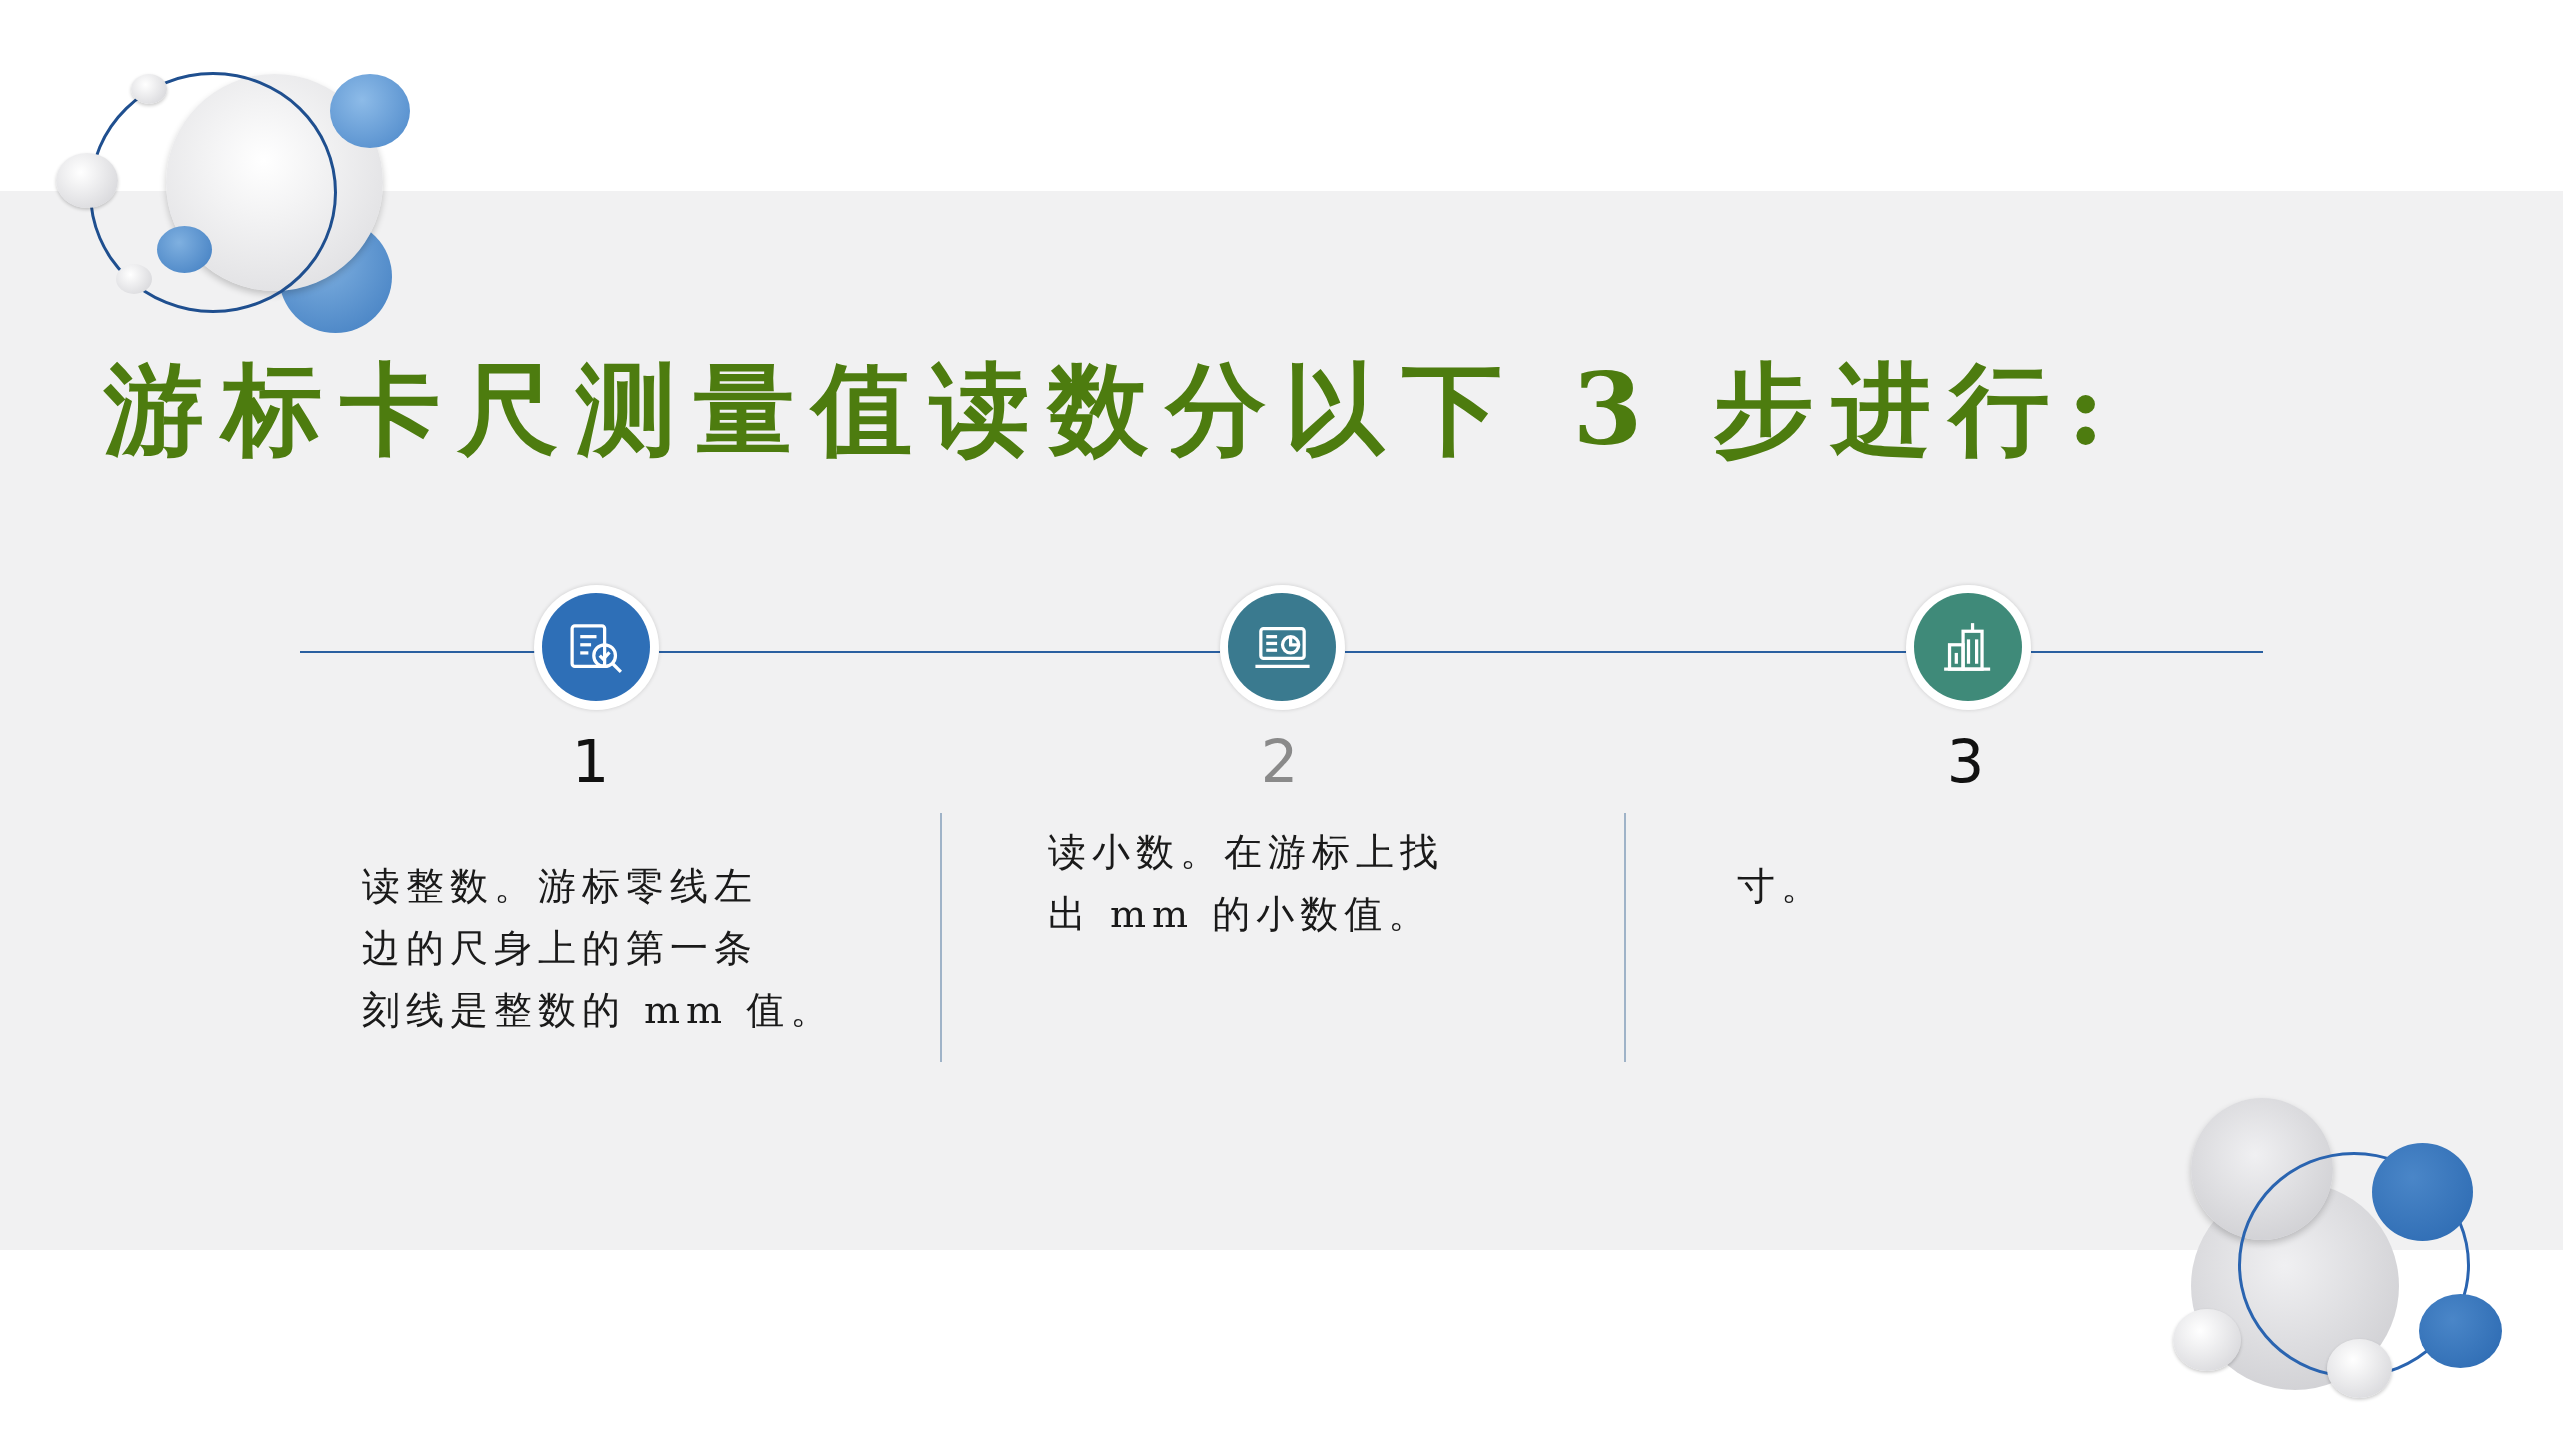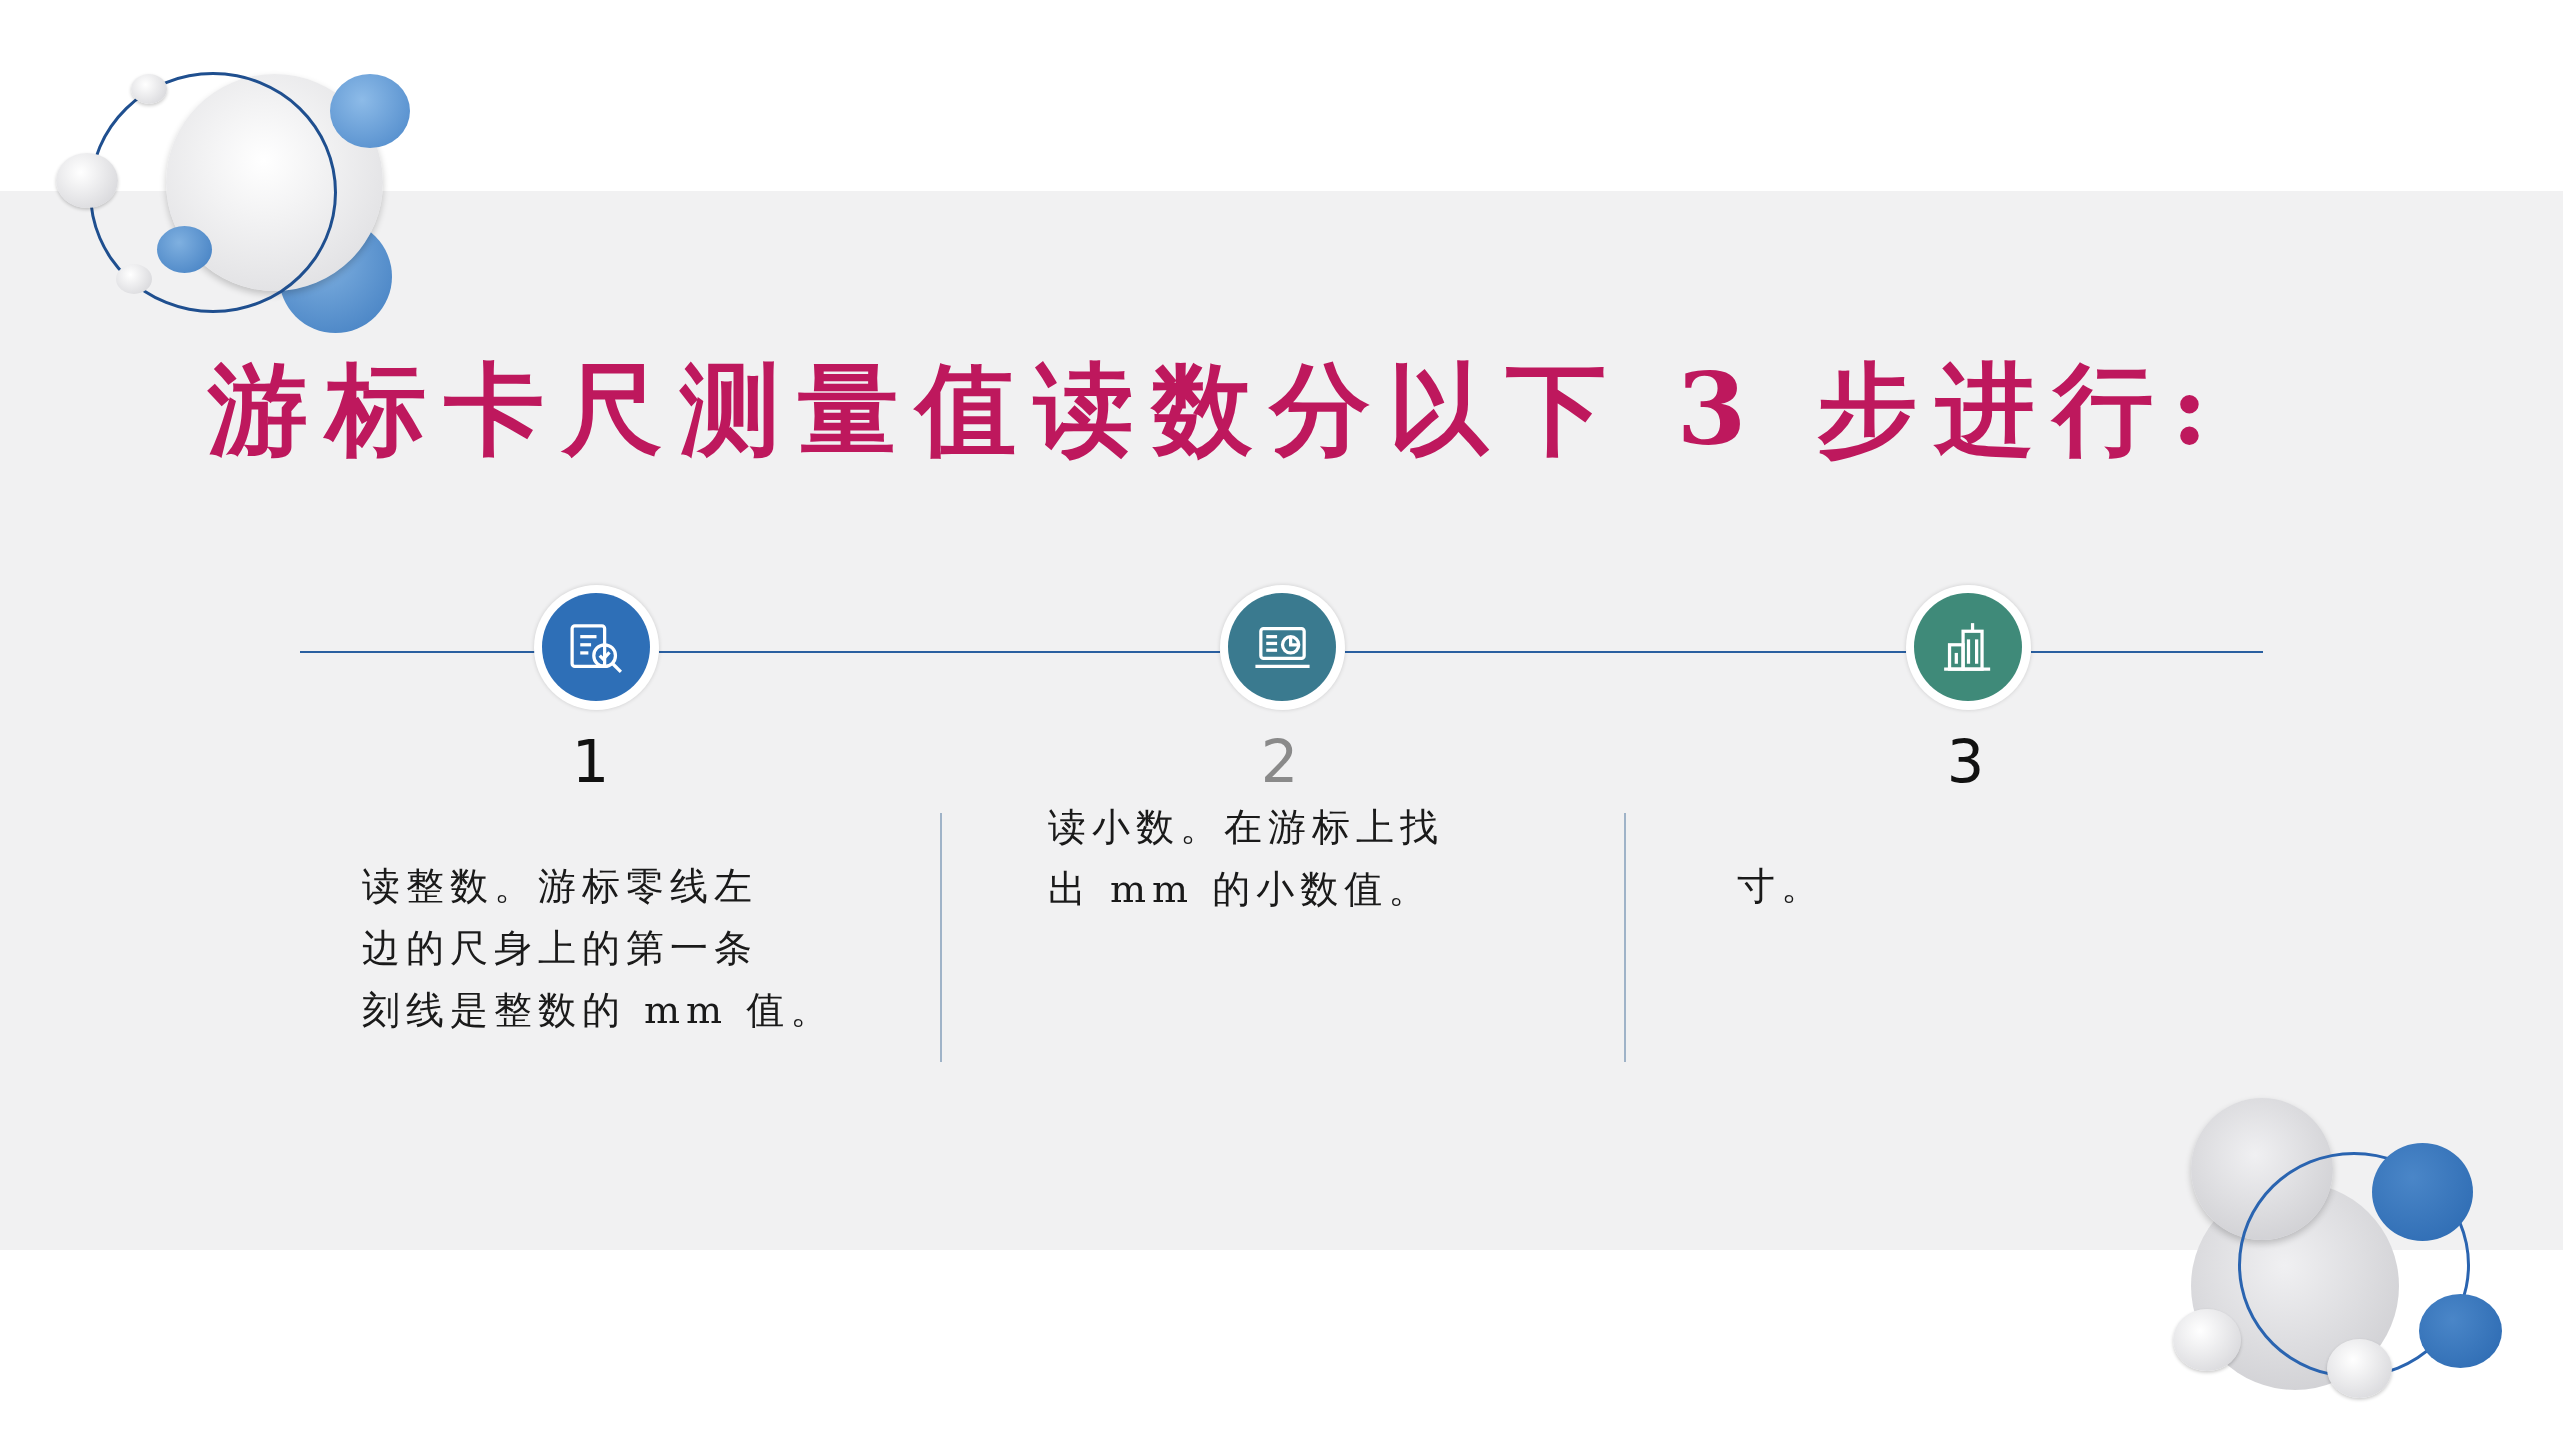--- a/index.html
+++ b/index.html
@@ -1,18 +1,18 @@
 <!DOCTYPE html>
 <html style="font-size:9.5px"><head>
 <meta charset="utf-8">
 <style>
   html,body{margin:0;padding:0;}
   body{width:2563px;height:1442px;position:relative;background:#ffffff;overflow:hidden;font-family:"DejaVu Serif",serif;}
   .band{position:absolute;left:0;top:191px;width:2563px;height:1059px;background:#f1f1f2;}
-  .title{position:absolute;left:0;width:2226px;top:344px;text-align:right;font-size:100px;color:#be185d;letter-spacing:18px;font-weight:bold;}
+  .title{position:absolute;left:0;width:2226px;top:344px;text-align:center;font-size:100px;color:#4d7c0f;letter-spacing:18px;font-weight:bold;}
   .tl{position:absolute;top:651px;height:1.8px;background:#2a5fa0;}
   .node{position:absolute;width:125px;height:125px;border-radius:50%;background:#fff;box-shadow:0 0 4.7px rgba(0,0,0,0.15);}
   .node .inner{position:absolute;left:8.3px;top:8.3px;width:108px;height:108px;border-radius:50%;display:flex;align-items:center;justify-content:center;}
   .num{position:absolute;top:727px;font-family:"DejaVu Sans",sans-serif;font-size:59px;width:119px;text-align:center;}
   .desc{position:absolute;font-size:38px;line-height:62px;letter-spacing:6px;color:#1a1a1a;}
   .vsep{position:absolute;top:813px;width:1.8px;height:249px;background:#9fb3c8;}
   .deco{position:absolute;border-radius:50%;}
 </style>
 </head>
 <body>
@@ -72,21 +72,21 @@
         <line x1="2" y1="19" x2="22" y2="19"></line>
         <line x1="6" y1="8" x2="10" y2="8"></line>
         <line x1="6" y1="10.5" x2="10" y2="10.5"></line>
         <line x1="6" y1="13" x2="10" y2="13"></line>
         <circle cx="15" cy="11" r="3"></circle>
         <path d="M15 8v3h3"></path>
       </svg>
   </div>
 </div>
 <div class="num" style="left:1220px;color:#8a8a8a;">2</div>
-<div class="desc" style="left:1048px;top:796px;">
+<div class="desc" style="left:1048px;top:821px;">
   <div>读小数。在游标上找</div>
   <div>出 mm 的小数值。</div>
 </div>
 
 <div class="vsep" style="left:1624px;"></div>
 
 <div class="node" style="left:1906px;top:585px;">
   <div class="inner" style="background:#3f8a79;">
     <svg width="65" height="65" viewBox="0 0 24 24" fill="none" stroke="#fff" stroke-width="1.2">
         <rect x="10" y="6" width="7" height="14"></rect>

